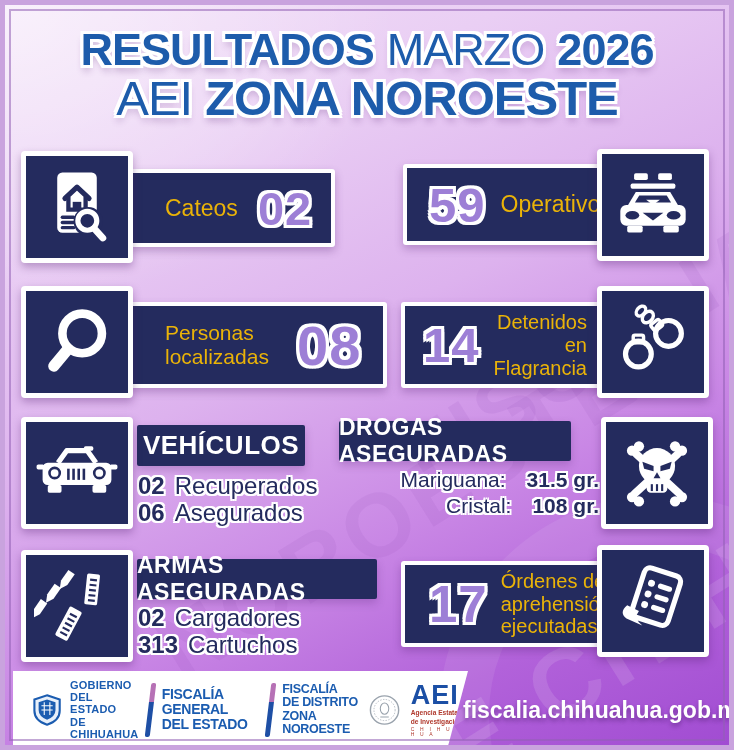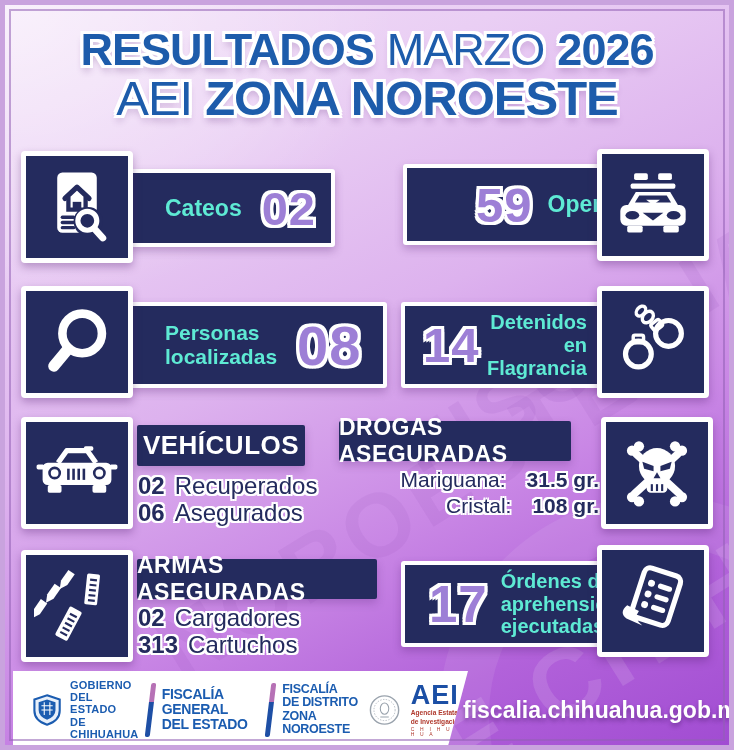--- a/index.html
+++ b/index.html
@@ -46,21 +46,21 @@
     display:flex; align-items:center; justify-content:center;
     box-shadow:0 4px 9px rgba(80,30,110,.35);
   }
   .icon-box svg { width:86px; height:86px; }
 
   .bar {
     position:absolute; background:#242b5e; border:4px solid #fff; border-radius:3px;
     z-index:2; display:flex; align-items:center;
     box-shadow:0 4px 9px rgba(80,30,110,.30);
   }
-  .bar .lbl { color:#5eead4; font-weight:bold; }
+  .bar .lbl { color:#eab308; font-weight:normal; }
   .num {
     color:#9d7fd6; font-weight:bold; letter-spacing:1px;
     text-shadow:
       -3px -3px 0 #fff, 0 -3px 0 #fff, 3px -3px 0 #fff,
       -3px  0   0 #fff, 3px  0   0 #fff,
       -3px  3px 0 #fff, 0  3px 0 #fff, 3px 3px 0 #fff;
   }
 
   .hdr {
     position:absolute; background:#242b5e; color:#fff; font-weight:bold; letter-spacing:.5px;
@@ -75,21 +75,21 @@
       -2px  0   0 #fff, 2px  0   0 #fff,
       -2px  2px 0 #fff, 0  2px 0 #fff, 2px 2px 0 #fff;
   }
 
   
   #icon-cateos   { left:16px;  top:146px; }
   #bar-cateos    { left:124px; top:164px; width:206px; height:78px; }
   #bar-cateos .lbl { font-size:23px; margin-left:32px; }
   #bar-cateos .num { font-size:47px; margin-left:20px; }
 
-  #bar-operativos{ left:398px; top:159px; width:250px; height:81px;padding-left:47px; }
+  #bar-operativos{ left:398px; top:159px; width:250px; height:81px; }
   #bar-operativos .num { font-size:49px; margin-left:22px; }
   #bar-operativos .lbl { font-size:23px; margin-left:15px; }
   #icon-operativos { left:592px; top:144px; }
 
   
   #icon-personas { left:16px;  top:281px; }
   #bar-personas  { left:124px; top:297px; width:258px; height:86px; }
   #bar-personas .lbl { font-size:21px; line-height:1.12; margin-left:32px; width:122px; }
   #bar-personas .num { font-size:56px; margin-left:10px; }
 

